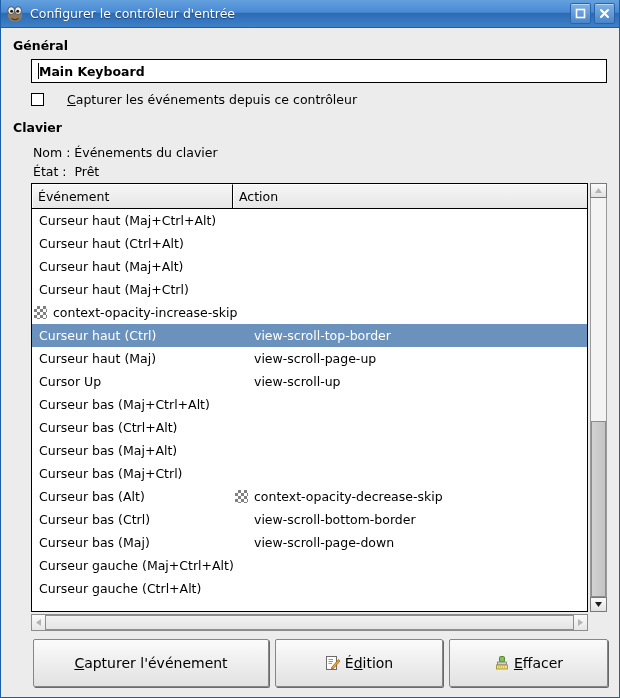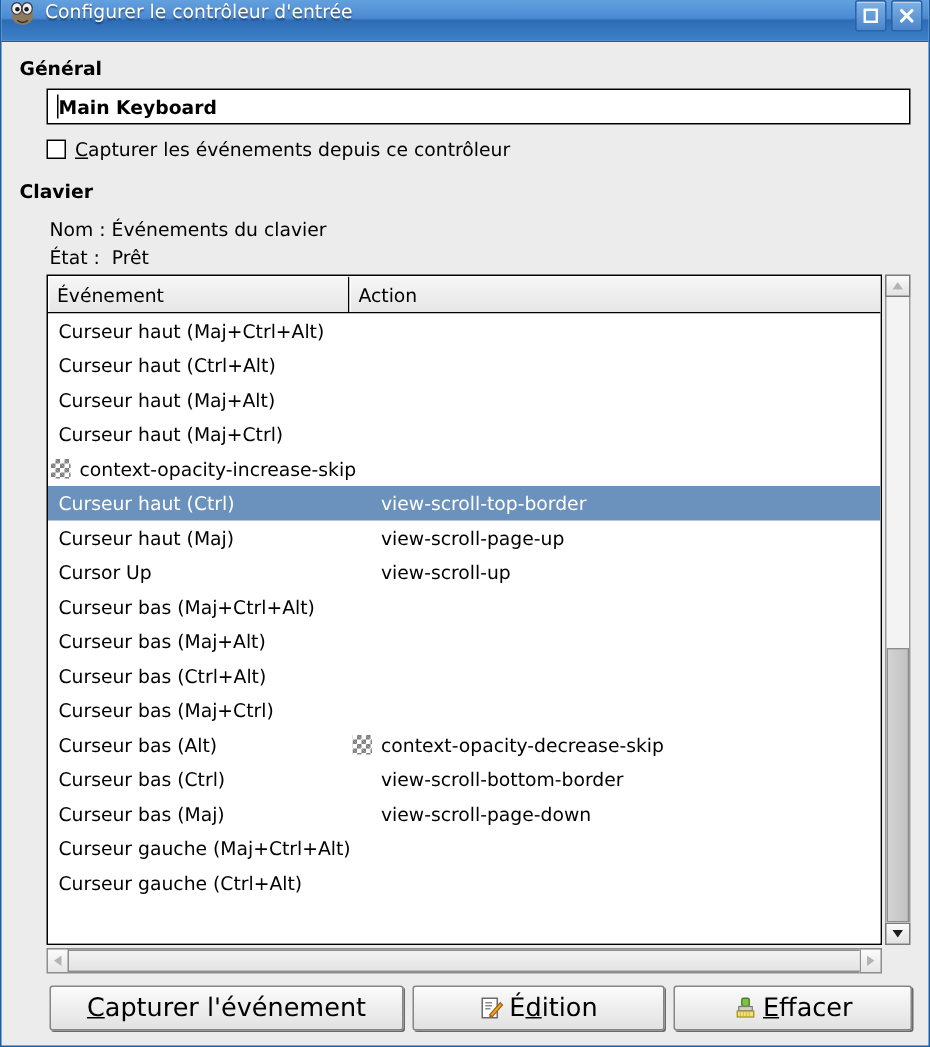--- a/index.html
+++ b/index.html
@@ -30,20 +30,21 @@
   }
 
   
   #titlebar {
     height: 28px;
     flex: 0 0 28px;
     box-sizing: border-box;
     background: linear-gradient(to bottom, #63a0de 0%, #4a8ad3 45%, #2d6cb4 50%, #3d81c9 100%);
     border-bottom: 1px solid #1a5fa8;
     display: flex;
+    align-items: center;
     padding: 0 4px 0 5px;
     color: #ffffff;
   }
   #titlebar .app-icon {
     width: 18px; height: 18px;
     flex: 0 0 18px;
     margin-right: 6px;
     position: relative;
   }
   #titlebar .title-text {
@@ -103,20 +104,21 @@
     width: 1px; height: 16px;
     background: #000;
   }
   .name-entry span { margin-left: 3px; }
 
   .check-row {
     display: flex;
     align-items: center;
     margin: 9px 0 0 20px;
     font-size: 12.5px;
+    gap: 17px;
   }
   .cb {
     width: 13px; height: 13px;
     flex: 0 0 13px;
     box-sizing: border-box;
     border: 1px solid #000000;
     background: #ffffff;
     margin-right: 6px;
     position: relative;
   }
@@ -298,30 +300,30 @@
 
   
   #btnbar {
     flex: 0 0 auto;
     display: flex;
     padding: 8px 10px 10px 32px;
     gap: 6px;
   }
   .btn {
     box-sizing: border-box;
-    height: 30px;
+    height: 48px;
     border: 1px solid #868686;
     border-radius: 2px;
     background: linear-gradient(to bottom,#fbfbfb 0%,#eeeeee 50%,#e2e2e2 100%);
     box-shadow: 1px 1px 0 rgba(0,0,0,0.55);
     display: flex;
     align-items: center;
     justify-content: center;
     gap: 4px;
-    font-size: 17px;
+    font-size: 14px;
     color: #000;
   }
   #btn-capture { flex: 0 0 236px; }
   #btn-edit { flex: 0 0 168px; }
   #btn-clear { flex: 0 0 159px; }
   .btn-icon { width: 16px; height: 16px; flex: 0 0 16px; }
 </style>
 </head>
 <body>
 
@@ -435,28 +437,28 @@
                 </div>
               </div>
               <div class="trow">
                 <div class="cell-event">Curseur bas (Maj+Ctrl+Alt)</div>
                 <div class="cell-action">
                   <span class="act-icon blank"></span>
                   <span></span>
                 </div>
               </div>
               <div class="trow">
+                <div class="cell-event">Curseur bas (Ctrl+Alt)</div>
+                <div class="cell-action">
+                  <span class="act-icon blank"></span>
+                  <span></span>
+                </div>
+              </div>
+              <div class="trow">
                 <div class="cell-event">Curseur bas (Maj+Alt)</div>
-                <div class="cell-action">
-                  <span class="act-icon blank"></span>
-                  <span></span>
-                </div>
-              </div>
-              <div class="trow">
-                <div class="cell-event">Curseur bas (Ctrl+Alt)</div>
                 <div class="cell-action">
                   <span class="act-icon blank"></span>
                   <span></span>
                 </div>
               </div>
               <div class="trow">
                 <div class="cell-event">Curseur bas (Maj+Ctrl)</div>
                 <div class="cell-action">
                   <span class="act-icon blank"></span>
                   <span></span>

